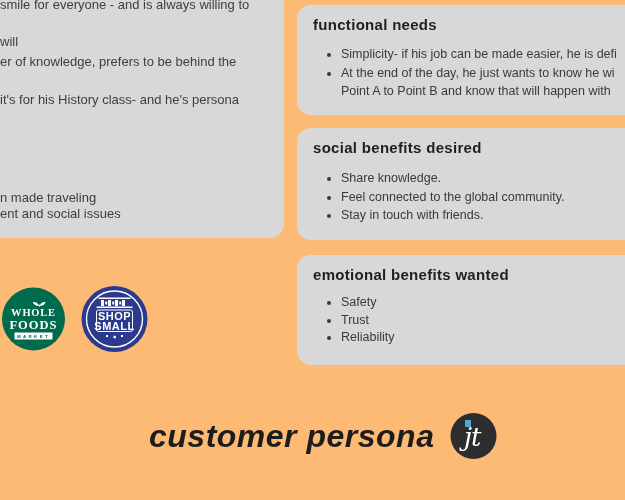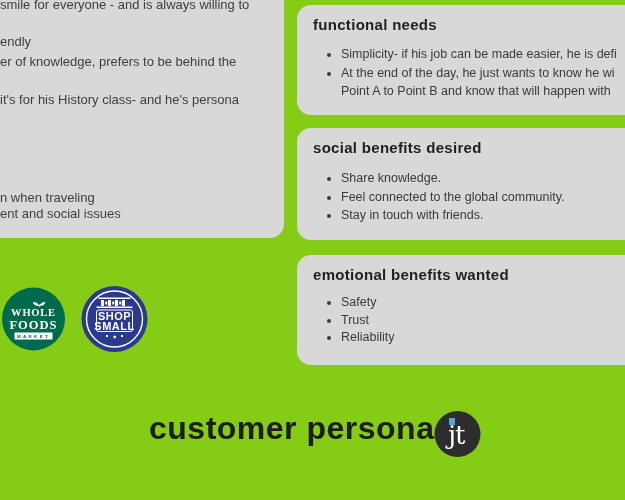--- a/index.html
+++ b/index.html
@@ -1,17 +1,17 @@
 <!DOCTYPE html>
 <html><head>
 <meta charset="utf-8">
 <style>
   html,body{margin:0;padding:0;background:#fff;}
   .page{
-    position:relative;width:625px;height:500px;background:#84cc16;
+    position:relative;width:625px;height:500px;background:#fdba74;
     overflow:hidden;font-family:"Liberation Sans",sans-serif;
   }
   
   .panel{position:absolute;background:#d8d8d8;border-radius:14px;}
   .left-panel{left:-22px;top:-30px;width:306px;height:268px;}
   .rp{left:297px;width:345px;}
   .rp1{top:5px;height:110px;}
   .rp2{top:128px;height:112px;}
   .rp3{top:255px;height:110px;}
 
@@ -37,41 +37,41 @@
   .rp3 .box-list{margin-top:11px;}
   .rp3 .box-list li{line-height:17.5px;}
 
   
   .wf-logo{position:absolute;left:2px;top:287px;}
   .ss-logo{position:absolute;left:81px;top:285px;}
 
   
   .footer{
     position:absolute;left:149px;top:410px;height:52px;
-    display:flex;align-items:flex-start;gap:0;
+    display:flex;align-items:center;gap:16px;font-style:italic;
   }
   .footer-title{
     font-size:32px;font-weight:700;letter-spacing:.5px;color:#1d1d1d;
     font-family:"Liberation Sans",sans-serif;white-space:nowrap;
   }
   .wf-serif{font-family:"Liberation Serif",serif;font-weight:700;}
   .ss-sans{font-family:"Liberation Sans",sans-serif;font-weight:700;}
   .jt-serif{font-family:"DejaVu Serif",serif;}
 </style>
 </head>
 <body>
 
 <div class="page">
 
   <div class="panel left-panel"></div>
   <div class="lline l1">smile for everyone - and is always willing to</div>
-  <div class="lline l2">endly</div>
+  <div class="lline l2">will</div>
   <div class="lline l3">er of knowledge, prefers to be behind the</div>
   <div class="lline l4">it's for his History class- and he's persona</div>
-  <div class="lline l7">n when traveling</div>
+  <div class="lline l7">n made traveling</div>
   <div class="lline l8">ent and social issues</div>
 
   <div class="panel rp rp1">
     <h3 class="box-title">functional needs</h3>
     <ul class="box-list">
       <li>
         <span>Simplicity- if his job can be made easier, he is defi</span>
       </li>
       <li>
         <span>At the end of the day, he just wants to know he wi</span>

